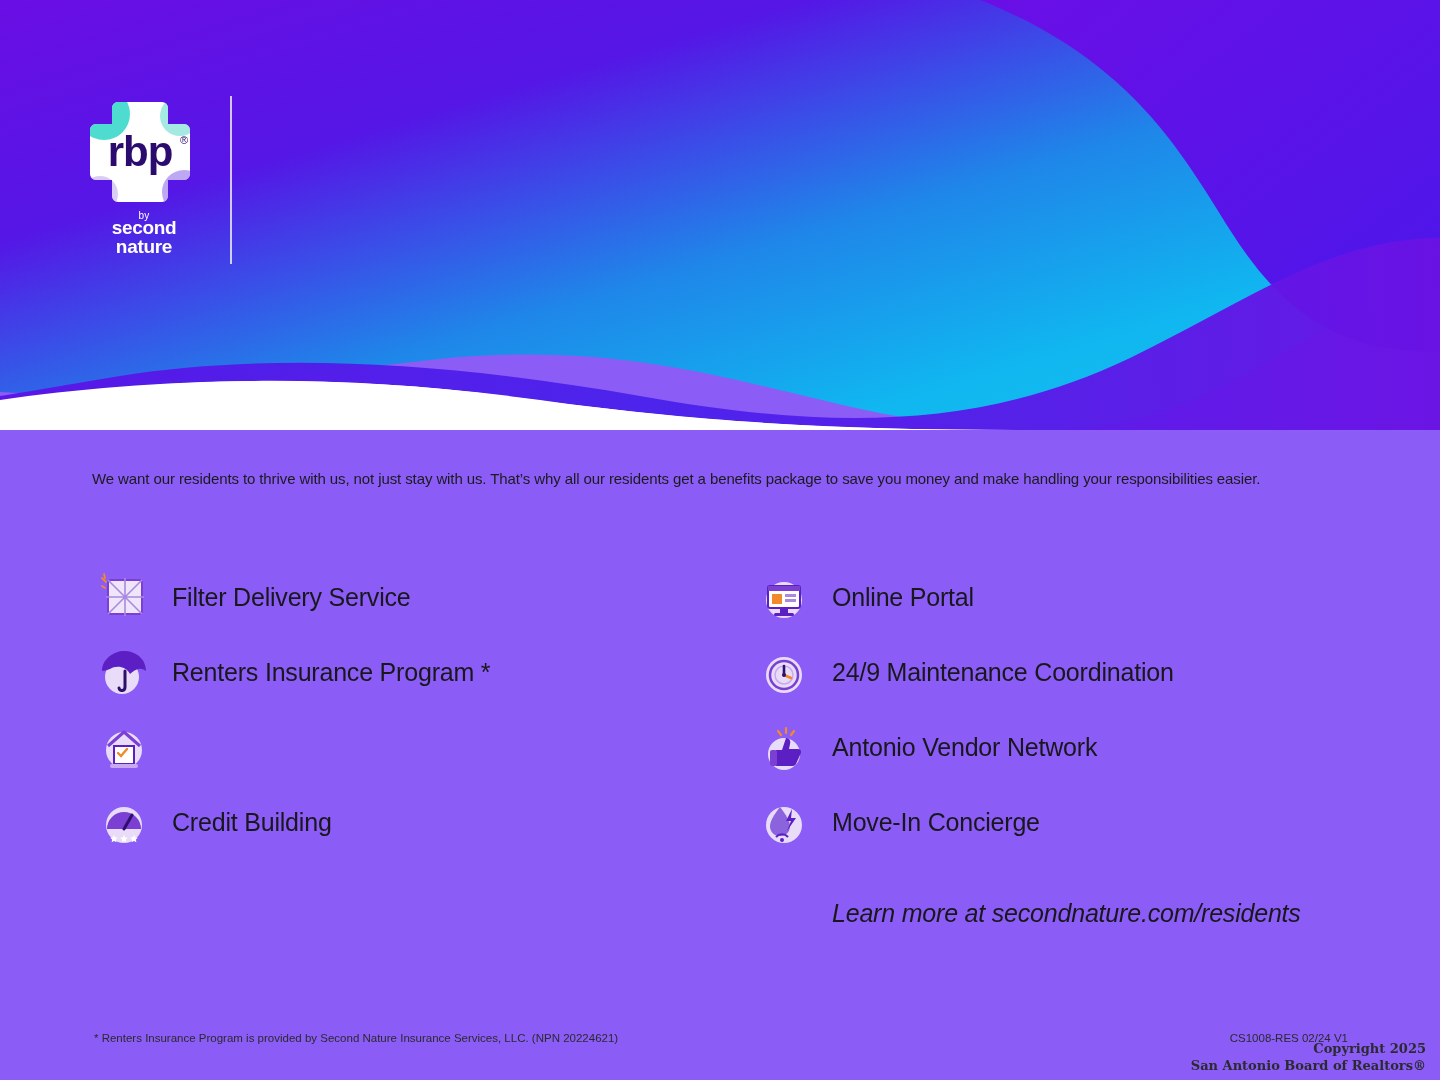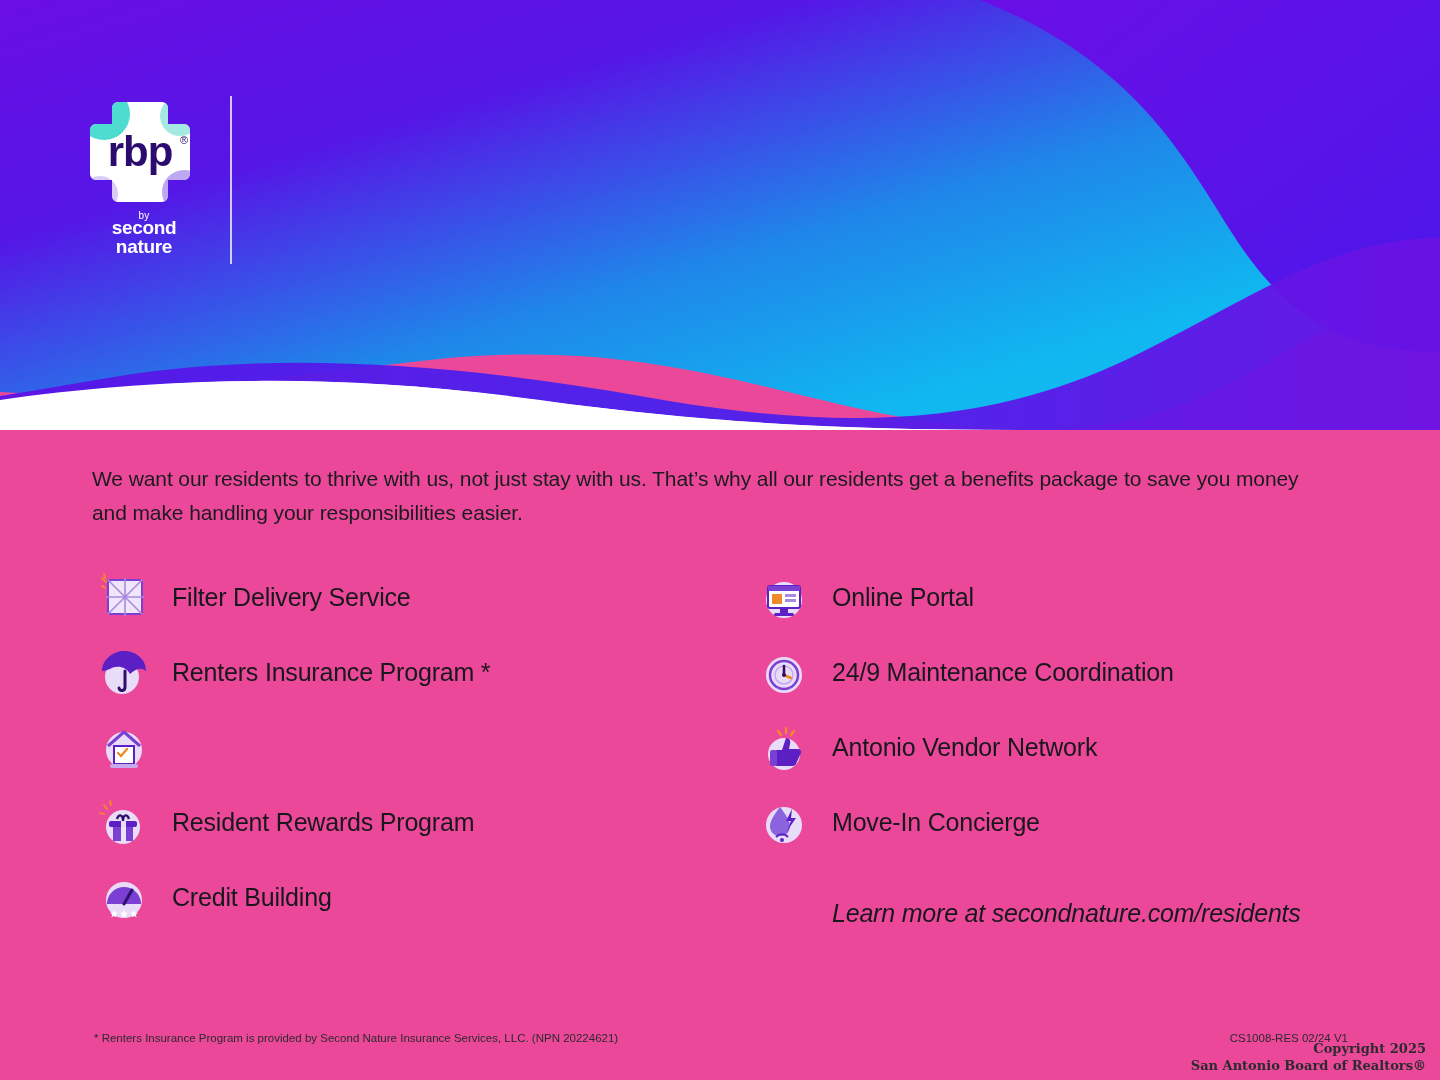--- a/index.html
+++ b/index.html
@@ -7,21 +7,21 @@
     width: 1440px;
     height: 1080px;
     background: #ffffff;
     font-family: "Liberation Sans", sans-serif;
     overflow: hidden;
   }
   .page {
     position: relative;
     width: 1440px;
     height: 1080px;
-    background: #ec4899;
+    background: #8b5cf6;
     overflow: hidden;
   }
 
   
   .hero {
     position: absolute;
     left: 0; top: 0;
     width: 1440px;
     height: 430px;
     overflow: hidden;
@@ -85,21 +85,21 @@
   }
   .hero-title .line2 { font-weight: bold; }
 
   
   .intro {
     position: absolute;
     left: 92px;
     top: 462px;
     width: 1215px;
     color: #1b1b1f;
-    font-size: 21px;
+    font-size: 15px;
     line-height: 34px;
     letter-spacing: -0.1px;
   }
 
   
   .cols {
     position: absolute;
     left: 92px;
     top: 560px;
     width: 1260px;
@@ -270,33 +270,20 @@
           <svg width="56" height="52" viewBox="0 0 56 52">
             <circle cx="28" cy="28" r="18" fill="#e8dcf9"></circle>
             <path d="M12,24 L28,10 L44,24" stroke="#7b3fd4" stroke-width="3" fill="none" stroke-linejoin="round"></path>
             <rect x="18" y="24" width="20" height="18" fill="#ffffff" stroke="#5c1fc4" stroke-width="2"></rect>
             <path d="M22,31 l3,3 l6,-7" stroke="#f08a2a" stroke-width="2.4" fill="none" stroke-linecap="round"></path>
             <rect x="14" y="42" width="28" height="4" rx="2" fill="#c8a9ef"></rect>
           </svg>
         </span>
       </div>
 
-      <div class="benefit">
-        <span class="ico">
-          <svg width="56" height="52" viewBox="0 0 56 52">
-            <circle cx="27" cy="30" r="17" fill="#e8dcf9"></circle>
-            <rect x="13" y="24" width="28" height="6" rx="2" fill="#5c1fc4"></rect>
-            <rect x="17" y="30" width="20" height="14" fill="#7b3fd4"></rect>
-            <rect x="25" y="24" width="5" height="20" fill="#ffffff" opacity=".85"></rect>
-            <path d="M21,22 c2,-6 6,-4 6,2 M33,22 c-2,-6 -6,-4 -6,2" stroke="#2e0f6b" stroke-width="2.4" fill="none"></path>
-            <path d="M8,8 l3,4 M14,4 l1,4 M4,16 l4,1" stroke="#f08a2a" stroke-width="1.8" stroke-linecap="round"></path>
-          </svg>
-        </span>
-        <span class="lbl">Resident Rewards Program</span>
-      </div>
 
       <div class="benefit">
         <span class="ico">
           <svg width="56" height="52" viewBox="0 0 56 52">
             <circle cx="28" cy="28" r="18" fill="#e8dcf9"></circle>
             <path d="M11,32 A17,17 0 0 1 45,32 Z" fill="#7b3fd4"></path>
             <path d="M28,32 L36,18" stroke="#2e0f6b" stroke-width="3" stroke-linecap="round"></path>
             <g fill="#ffffff">
               <polygon points="18,38 19.2,40.4 21.8,40.8 19.9,42.6 20.4,45.2 18,43.9 15.6,45.2 16.1,42.6 14.2,40.8 16.8,40.4"></polygon>
               <polygon points="28,38 29.2,40.4 31.8,40.8 29.9,42.6 30.4,45.2 28,43.9 25.6,45.2 26.1,42.6 24.2,40.8 26.8,40.4"></polygon>

